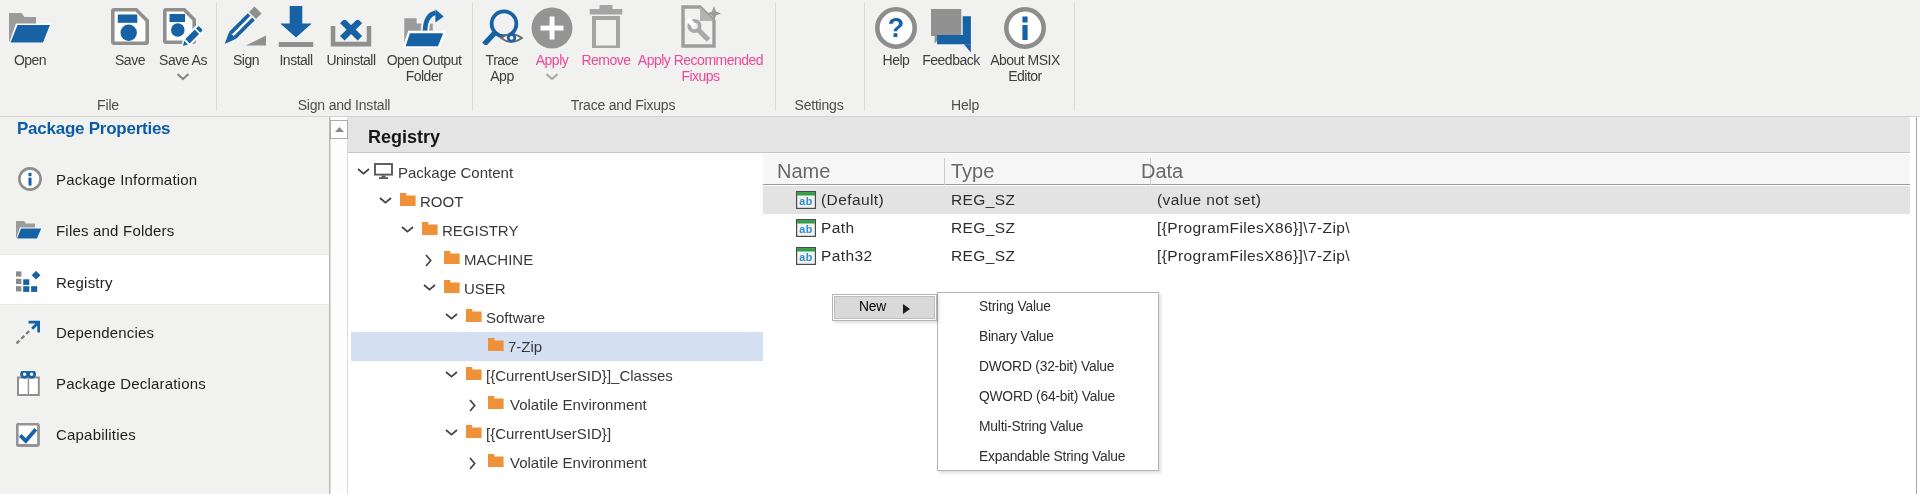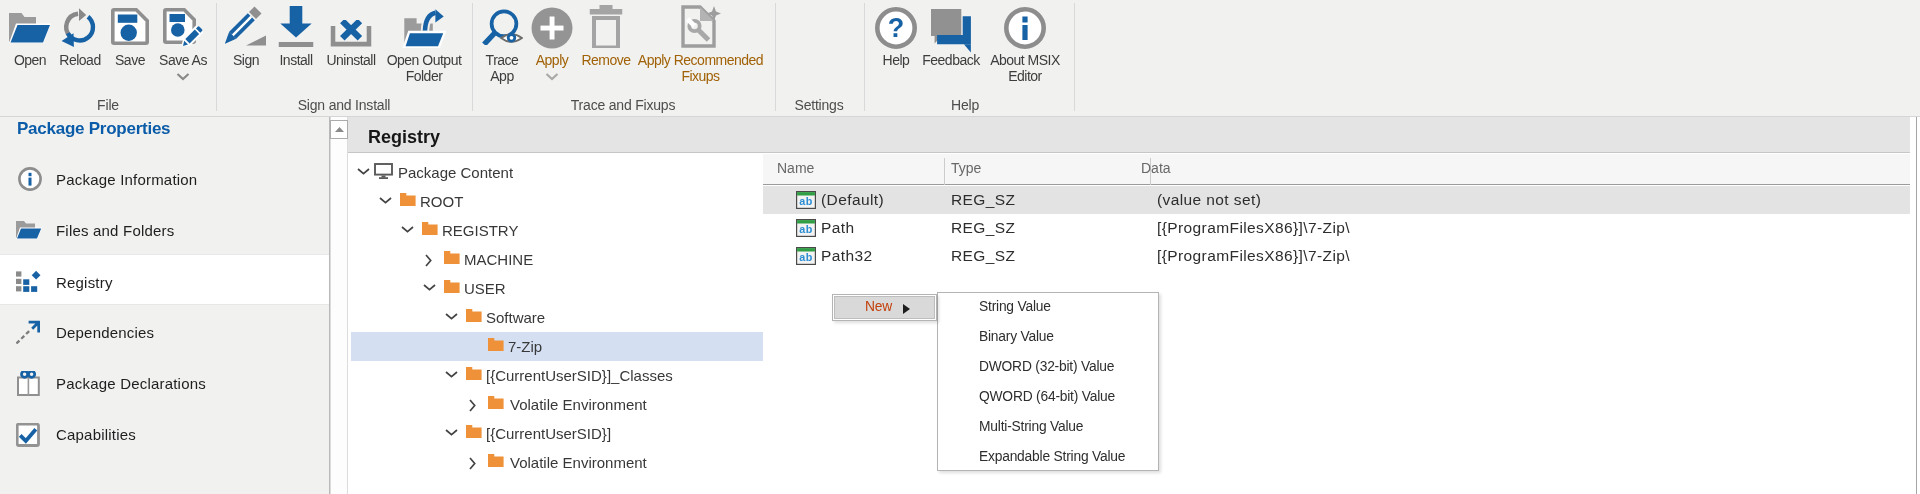--- a/index.html
+++ b/index.html
@@ -7,21 +7,21 @@
   font-family:"Liberation Sans",sans-serif;}
 #page{position:absolute;top:0;left:0;width:1920px;height:494px;overflow:hidden}
 .abs{position:absolute}
 
 #toolbar{position:absolute;left:0;top:0;width:1920px;height:117px;background:#f1f1f0;border-bottom:1px solid #d5d5d5}
 .vsep{position:absolute;top:3px;height:108px;width:1px;background:#d9d9d9}
 .glabel{position:absolute;top:97px;height:16px;font-size:14px;letter-spacing:-0.2px;color:#4d4d4d;text-align:center;transform:translateX(-50%);white-space:nowrap}
 .tbtn{position:absolute;top:0;height:116px;text-align:center}
 .tl1{position:absolute;top:51.5px;width:100%;font-size:14px;letter-spacing:-0.5px;color:#3d3d3d;white-space:nowrap;text-align:center}
 .tl2{position:absolute;top:68px;width:100%;font-size:14px;letter-spacing:-0.5px;color:#3d3d3d;white-space:nowrap;text-align:center}
-.dis .tl1,.dis .tl2{color:#a16207}
+.dis .tl1,.dis .tl2{color:#ec4899}
 .ic{position:absolute;left:50%;transform:translateX(-50%)}
 .chev{position:absolute;left:50%;transform:translateX(-50%);top:72px}
 
 #lp{position:absolute;left:0;top:117px;width:330px;height:377px;background:#f1f1f0;border-right:1px solid #b9b9b9}
 #lptitle{position:absolute;left:17px;top:119px;font-size:17px;letter-spacing:-0.25px;font-weight:bold;color:#0b5ca8}
 .lpitem{position:absolute;left:0;width:329px;height:51px}
 .lpsel{background:#fff;border-top:1px solid #e8e8e8;border-bottom:1px solid #e8e8e8}
 .lptext{position:absolute;left:56px;top:19px;font-size:15px;letter-spacing:0.2px;color:#1e1e1e;white-space:nowrap}
 .lpic{position:absolute}
 
@@ -31,29 +31,29 @@
 
 #titlebar{position:absolute;left:348px;top:117px;width:1562px;height:36px;background:#e5e4e4;border-bottom:1px solid #c6c6c6}
 #titletext{position:absolute;left:20px;top:9.5px;font-size:18px;font-weight:bold;color:#161616}
 #treepane{position:absolute;left:348px;top:154px;width:415px;height:340px;background:#fff}
 #rightwhite{position:absolute;left:763px;top:154px;width:1147px;height:340px;background:#fff}
 .ttxt{font-size:15px;line-height:29px;height:29px;color:#383838;white-space:nowrap}
 #tsel{position:absolute;left:351px;top:332px;width:412px;height:29px;background:#d4e0f2}
 
 #thead{position:absolute;left:763px;top:154px;width:1147px;height:31px;background:#f7f6f6;border-bottom:1px solid #9b9b9b}
 .hsep{position:absolute;top:4px;height:27px;width:1px;background:#cccccc}
-.hlabel{position:absolute;top:6px;font-size:14px;color:#686868}
+.hlabel{position:absolute;top:6px;font-size:20px;color:#686868}
 .drow{position:absolute;left:763px;width:1147px;height:28px;font-size:15.5px;letter-spacing:0.4px;color:#2d2d2d}
 .dcell{position:absolute;top:0px;line-height:28px;white-space:nowrap}
 .abicon{left:33px;top:4.5px;width:20px;height:18px}
 .mitem{line-height:21px}
 
 #menu1{position:absolute;left:832px;top:294px;width:105px;height:27px;background:#fff;border:1px solid #b4b4b4;box-shadow:2px 2px 3px rgba(0,0,0,0.13)}
 #menu1hl{position:absolute;left:1px;top:1px;width:101px;height:23px;background:#d9d9d9;border:1px solid #bdbdbd}
-#menu1 span{position:absolute;left:32px;top:4px;font-size:13.8px;letter-spacing:-0.2px;color:#c2410c}
+#menu1 span{position:absolute;left:26px;top:4px;font-size:13.8px;letter-spacing:-0.2px;color:#000000}
 #menu2{position:absolute;left:937px;top:292px;width:222px;height:179px;background:#fff;border:1px solid #b4b4b4;box-shadow:2px 2px 3px rgba(0,0,0,0.13)}
 .mitem{position:absolute;left:41px;font-size:13.8px;letter-spacing:-0.2px;color:#2e2e2e;white-space:nowrap}
 
 #redge{position:absolute;left:1916px;top:117px;width:1px;height:377px;background:#a5a5a5}
 </style>
 </head>
 <body>
 <div id="page">
 
 <div id="toolbar"></div>
@@ -70,29 +70,20 @@
 
 <div class="tbtn" style="left:0px;width:60px">
   <svg class="ic" style="top:12px" width="42" height="31" viewBox="0 0 42 31">
     <path d="M0 30 V1 H12.5 L15.5 5 H27 V30 Z" fill="#9b9b9b"></path>
     <path d="M7 11.5 L42 11.5 L34.5 31 L0 31 Z" fill="#fff"></path>
     <path d="M8.5 13 L41 13 L34 30.5 L1.5 30.5 Z" fill="#1761a5"></path>
   </svg>
   <div class="tl1">Open</div>
 </div>
 
-<div class="tbtn" style="left:50px;width:60px">
-  <svg class="ic" style="top:5px" width="46" height="45" viewBox="0 0 46 45">
-    <path d="M21.1 8.8 A13.3 13.3 0 0 0 13.1 31.4" fill="none" stroke="#898989" stroke-width="4.4"></path>
-    <path d="M22 3.2 L29.2 9.9 L22 15.9 Z" fill="#898989"></path>
-    <path d="M31 11.8 A13.3 13.3 0 1 1 10.8 28.2" fill="none" stroke="#1761a5" stroke-width="4.4"></path>
-    <path d="M16.5 28.3 L16.9 41.9 L4.6 35.9 Z" fill="#1761a5"></path>
-  </svg>
-  <div class="tl1">Reload</div>
-</div>
 
 <div class="tbtn" style="left:100px;width:60px">
   <svg class="ic" style="top:8px" width="38" height="37" viewBox="0 0 38 37">
     <path d="M3 0 H26 L38 12 V34 Q38 37 35 37 H3 Q0 37 0 34 V3 Q0 0 3 0 Z" fill="#8f8f8f"></path>
     <path d="M3.6 3.6 H24.5 L34.4 13.5 V33.4 H3.6 Z" fill="#fff"></path>
     <rect x="6.8" y="6.5" width="19.5" height="8.3" fill="#1761a5"></rect>
     <circle cx="17.7" cy="24.7" r="8.2" fill="#1761a5"></circle>
   </svg>
   <div class="tl1">Save</div>
 </div>

